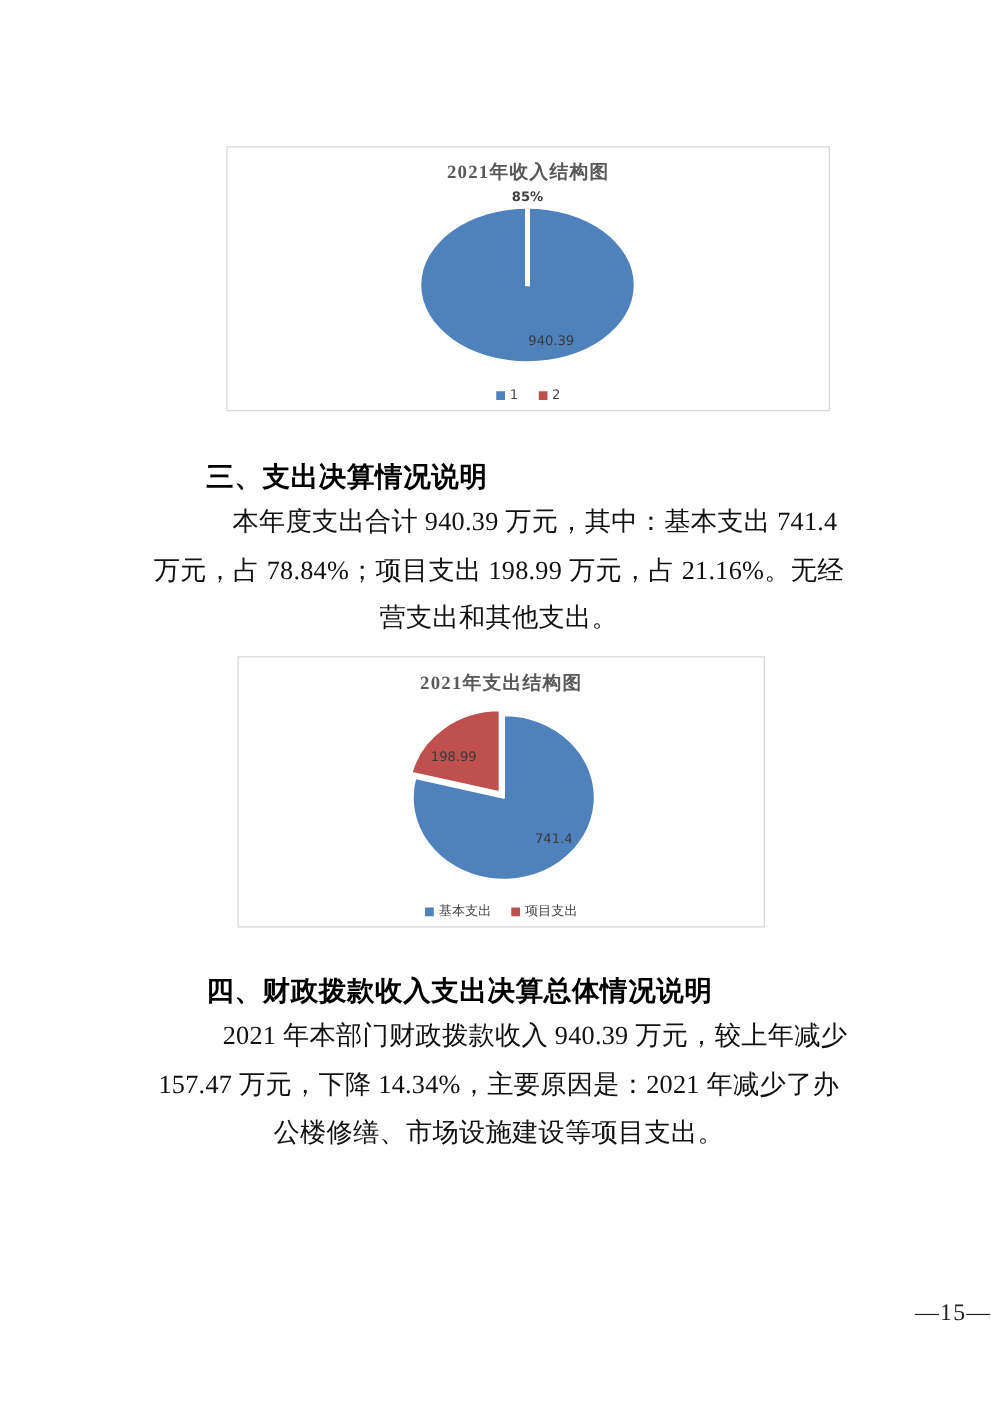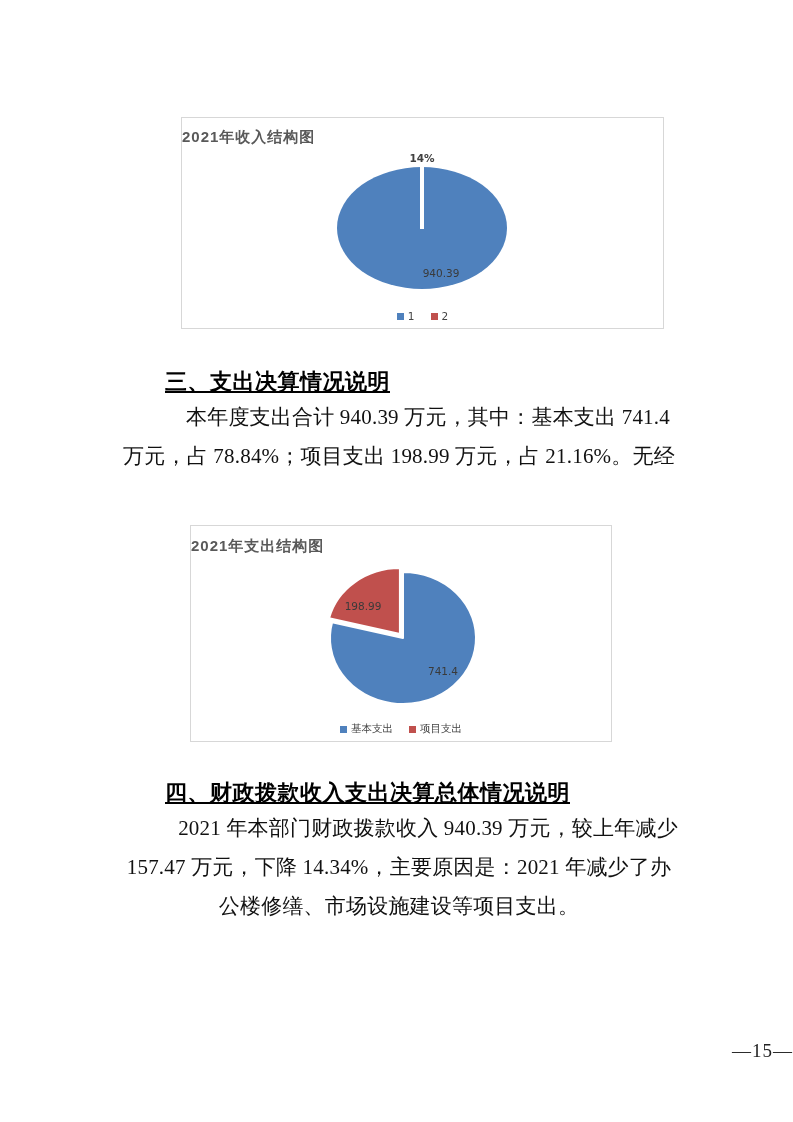--- a/index.html
+++ b/index.html
@@ -7,22 +7,22 @@
     width:793px;height:1122px;background:#ffffff;position:relative;
     font-family:"Liberation Serif","DejaVu Serif",serif;color:#111;
     overflow:hidden;
   }
   
   .chart-box{
     position:absolute;background:#fff;border:1.5px solid #d7d7d7;
     box-sizing:border-box;
   }
   .chart-title{
-    position:absolute;left:0;right:0;text-align:left;
-    font-family:Liberation Sans, sans-serif;
+    position:absolute;left:0;right:0;text-align:center;
+    font-family:Liberation Serif, serif;
     font-weight:700;color:#595959;letter-spacing:1px;
   }
   .pie-svg{position:absolute;left:0;top:0;}
   .pie-label{
     position:absolute;text-align:center;
     font-family:"DejaVu Sans","Liberation Sans",sans-serif;
     font-size:10.5px;color:#3a3a3a;
   }
   .pie-label.pct{font-weight:700;color:#404040;}
   .legend{
@@ -32,21 +32,20 @@
     font-size:10.5px;color:#444;
   }
   .legend-item{display:flex;align-items:center;gap:4px;}
   .swatch{width:7px;height:7px;display:inline-block;}
   
   .heading{
     position:absolute;left:165px;
     font-family:"Liberation Sans","DejaVu Sans",sans-serif;
     font-weight:700;font-size:22px;color:#000;letter-spacing:0.5px;
     white-space:nowrap;
-    text-decoration:underline;
   }
   .para{
     position:absolute;left:104px;width:590px;
     font-size:21px;line-height:38.6px;color:#111;
     letter-spacing:0.2px;
   }
   .para .line{white-space:nowrap;text-align:center;}
   .para .line.indent{text-indent:58px;}
   .page-num{
     position:absolute;left:0;right:0;text-align:right;
@@ -55,38 +54,39 @@
 </style>
 </head>
 <body>
 
 <div class="chart-box" style="left:181px;top:117px;width:483px;height:212px">
   <div class="chart-title" style="top:10px;font-size:15px">2021年收入结构图</div>
   <svg class="pie-svg" width="483" height="212" viewBox="0 0 483 212">
       <ellipse cx="240" cy="110" rx="85" ry="61" fill="#4f81bd"></ellipse>
       <line x1="240" y1="48" x2="240" y2="111" stroke="#ffffff" stroke-width="4"></line>
     </svg>
-  <div class="pie-label pct" style="left:210px;top:34px;width:60px">14%</div>
+  <div class="pie-label pct" style="left:210px;top:34px;width:60px">85%</div>
   <div class="pie-label" style="left:229px;top:149px;width:60px">940.39</div>
   <div class="legend" style="top:192px">
     <span class="legend-item">
       <span class="swatch" style="background: rgb(79, 129, 189);"></span>
       <span>1</span>
     </span>
     <span class="legend-item">
       <span class="swatch" style="background: rgb(192, 80, 77);"></span>
       <span>2</span>
     </span>
   </div>
 </div>
 
 <div class="heading" style="top:367px">三、支出决算情况说明</div>
 <div class="para" style="top:398px">
   <div class="line indent">本年度支出合计 940.39 万元，其中：基本支出 741.4</div>
   <div class="line">万元，占 78.84%；项目支出 198.99 万元，占 21.16%。无经</div>
+  <div class="line">营支出和其他支出。</div>
 </div>
 
 <div class="chart-box" style="left:190px;top:525px;width:422px;height:217px">
   <div class="chart-title" style="top:11px;font-size:15px">2021年支出结构图</div>
   <svg class="pie-svg" width="422" height="217" viewBox="0 0 422 217">
       <path d="M 212.00 112.00 L 212.00 46.00 A 73 66 0 1 1 141.11 96.23 Z" fill="#4f81bd" stroke="#ffffff" stroke-width="2" stroke-linejoin="round"></path>
       <path d="M 208.92 108.06 L 138.03 92.30 A 73 66 0 0 1 208.92 42.06 Z" fill="#c0504d" stroke="#ffffff" stroke-width="2" stroke-linejoin="round"></path>
     </svg>
   <div class="pie-label" style="left:142px;top:74px;width:60px">198.99</div>
   <div class="pie-label" style="left:222px;top:139px;width:60px">741.4</div>

